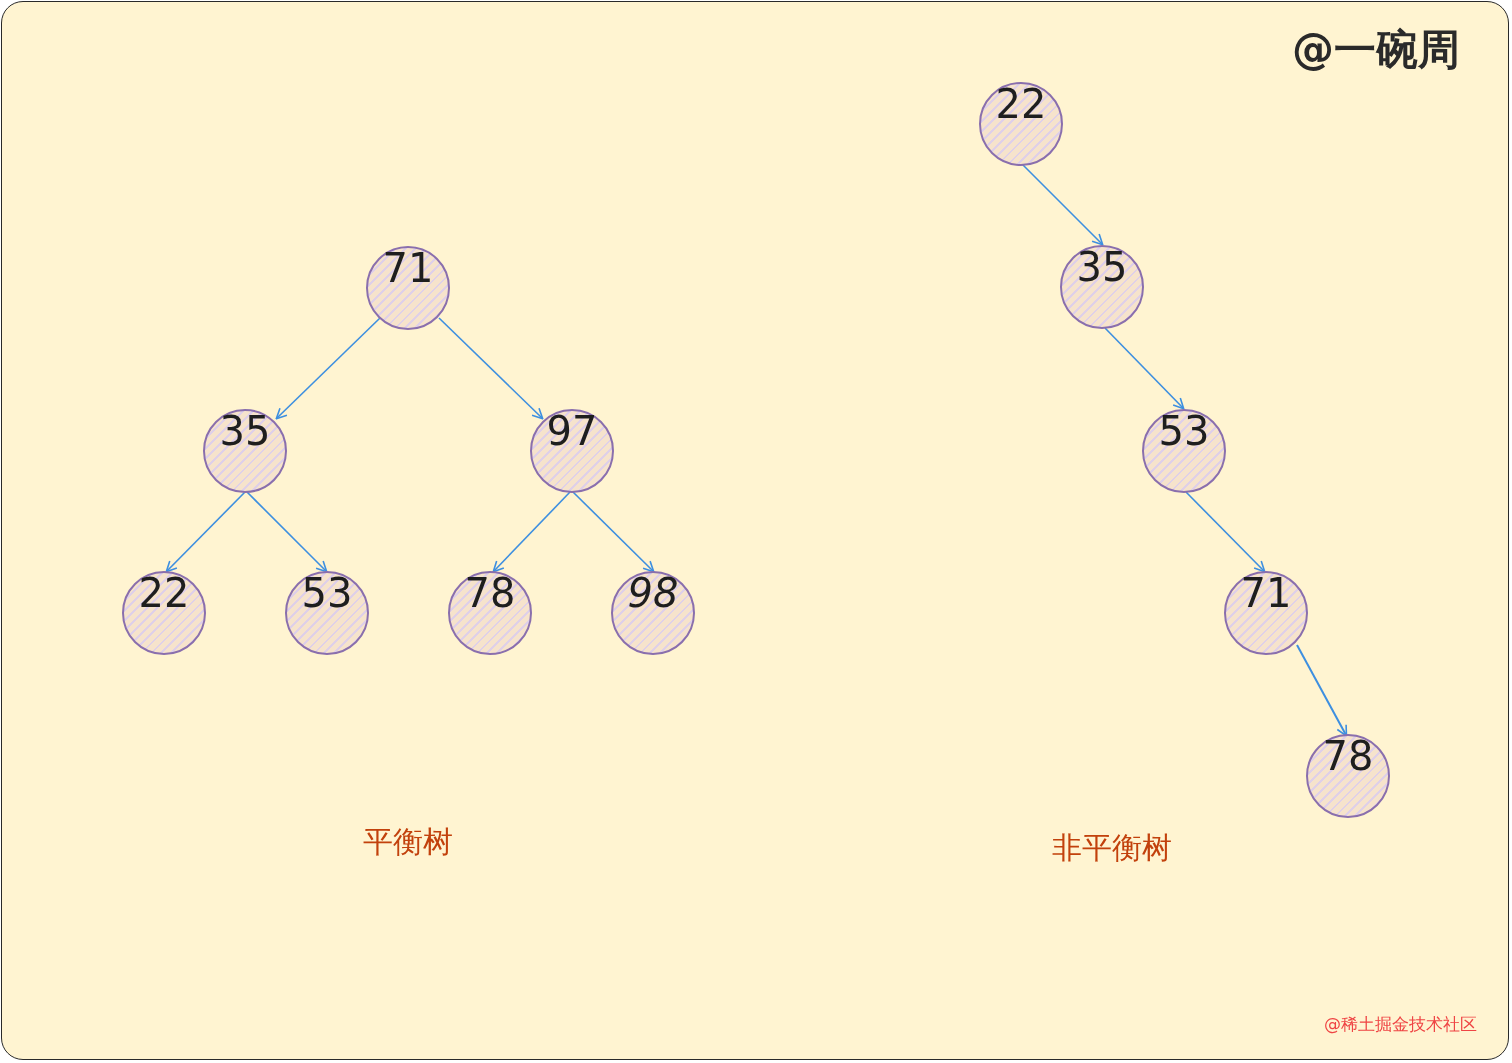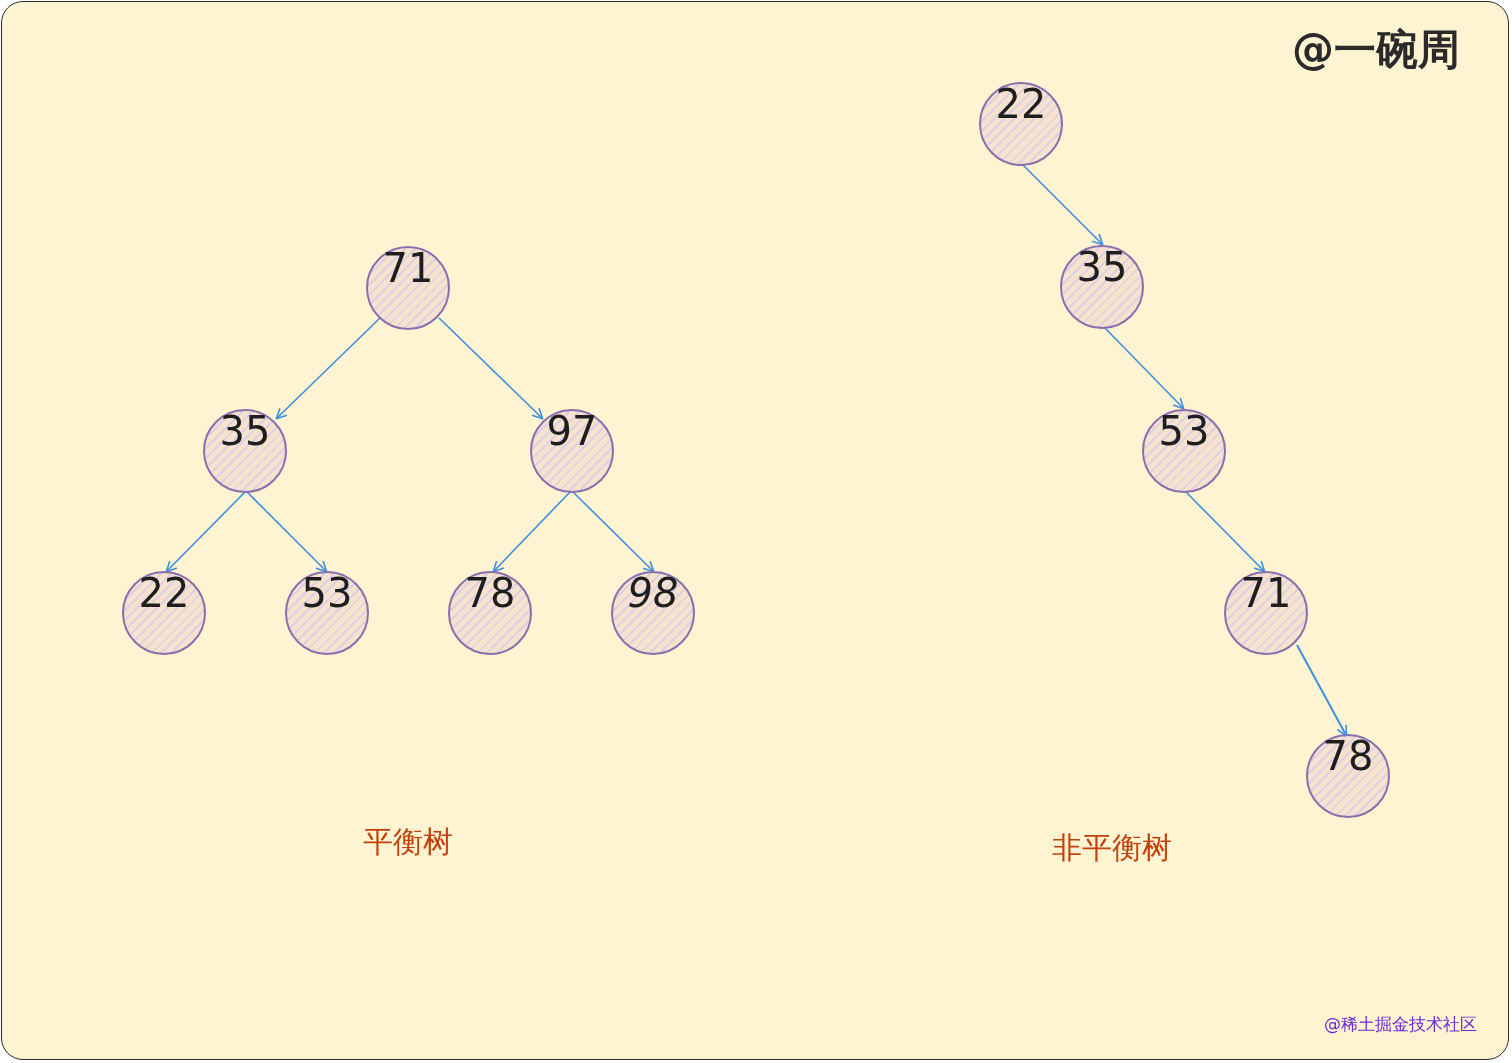--- a/index.html
+++ b/index.html
@@ -12,21 +12,21 @@
     position: absolute; width: 84px; height: 84px; border-radius: 50%;
     border: 2.5px solid #8a6fad; box-sizing: border-box;
     background: repeating-linear-gradient(135deg, #f6e3cc 0 5px, #dfd0e8 5px 7px);
     display: flex; justify-content: center;
   }
   .node span {
     font-family: "DejaVu Sans", sans-serif; font-size: 40px; color: #1e1e1e; line-height: 1;
   }
   .caption { position: absolute; font-size: 30px; color: #c2410c; transform: translateX(-50%); white-space: nowrap; }
   .watermark-top { position: absolute; left: 1292px; top: 22px; font-size: 42px; color: #2a2a2a; font-weight: bold; }
-  .watermark-bottom { position: absolute; left: 1324px; top: 1013px; font-size: 17px; color: #6d28d9; }
+  .watermark-bottom { position: absolute; left: 1324px; top: 1013px; font-size: 17px; color: #ef4444; }
   svg.edges { position: absolute; left: 0; top: 0; width: 1512px; height: 1063px; pointer-events: none; }
 </style>
 </head>
 <body>
 
 <div class="canvas"></div>
 
 <svg class="edges">
   <defs>
     <marker id="arr" markerWidth="12" markerHeight="12" refX="10" refY="6" orient="auto" markerUnits="userSpaceOnUse">

